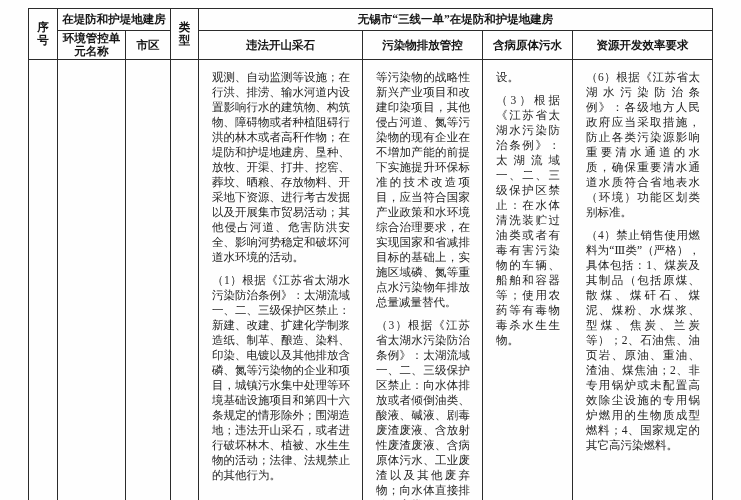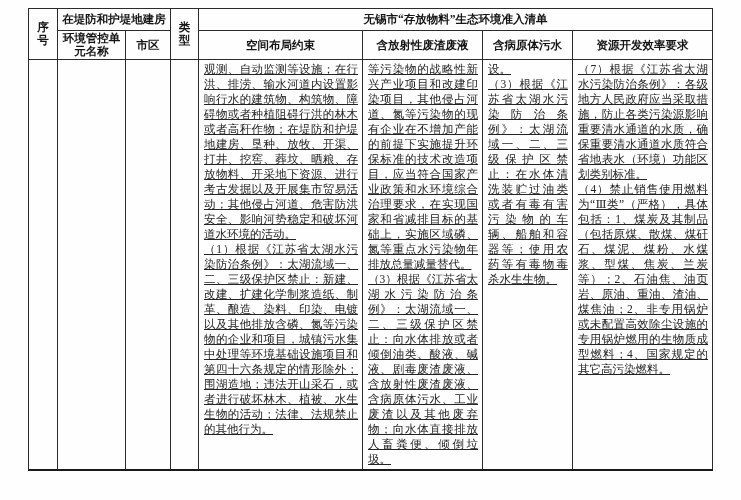--- a/index.html
+++ b/index.html
@@ -41,23 +41,22 @@
     height:380px;
     vertical-align:top;
     font-size:11.5px;
     line-height:15px;
     text-align:justify;
     text-justify:inter-ideograph;
     color:#242424;
     padding:2px 4px 2px 5px;
   }
   tr.brow td p{
-    margin:0;
+    margin:8px;
     word-break:break-all;
-    text-decoration:underline;
   }
   .page-number{
     position:absolute;
     left:0;right:0;
     top:471px;
     text-align:center;
     font-size:11px;
     color:#333;
   }
 </style>
@@ -78,29 +77,29 @@
       <col style="width:140px">
     </colgroup>
 
     <tbody>
         <tr class="hrow1">
       <th class="hdr pre" rowspan="2">序
 号</th>
       <th class="hdr" colspan="2">在堤防和护堤地建房</th>
       <th class="hdr pre" rowspan="2">类
 型</th>
-      <th class="hdr" colspan="4">无锡市“存放物料”生态环境准入清单</th>
+      <th class="hdr" colspan="4">无锡市“三线一单”在堤防和护堤地建房</th>
     </tr>
 
     <tr class="hrow2">
       <th class="hdr pre">环境管控单
 元名称</th>
       <th class="hdr">市区</th>
-      <th class="hdr">空间布局约束</th>
-      <th class="hdr">含放射性废渣废液</th>
+      <th class="hdr">违法开山采石</th>
+      <th class="hdr">污染物排放管控</th>
       <th class="hdr">含病原体污水</th>
       <th class="hdr">资源开发效率要求</th>
     </tr>
 
     <tr class="brow">
       <td></td>
       <td></td>
       <td></td>
       <td></td>
       <td>
@@ -109,21 +108,21 @@
       </td>
       <td>
         <p>等污染物的战略性新兴产业项目和改建印染项目，其他侵占河道、氮等污染物的现有企业在不增加产能的前提下实施提升环保标准的技术改造项目，应当符合国家产业政策和水环境综合治理要求，在实现国家和省减排目标的基础上，实施区域磷、氮等重点水污染物年排放总量减量替代。</p>
         <p>（3）根据《江苏省太湖水污染防治条例》：太湖流域一、二、三级保护区禁止：向水体排放或者倾倒油类、酸液、碱液、剧毒废渣废液、含放射性废渣废液、含病原体污水、工业废渣以及其他废弃物；向水体直接排放人畜粪便、倾倒垃圾。</p>
       </td>
       <td>
         <p>设。</p>
         <p>（3）根据《江苏省太湖水污染防治条例》：太湖流域一、二、三级保护区禁止：在水体清洗装贮过油类或者有毒有害污染物的车辆、船舶和容器等；使用农药等有毒物毒杀水生生物。</p>
       </td>
       <td>
-        <p>（7）根据《江苏省太湖水污染防治条例》：各级地方人民政府应当采取措施，防止各类污染源影响重要清水通道的水质，确保重要清水通道水质符合省地表水（环境）功能区划类别标准。</p>
+        <p>（6）根据《江苏省太湖水污染防治条例》：各级地方人民政府应当采取措施，防止各类污染源影响重要清水通道的水质，确保重要清水通道水质符合省地表水（环境）功能区划类别标准。</p>
         <p>（4）禁止销售使用燃料为“Ⅲ类”（严格），具体包括：1、煤炭及其制品（包括原煤、散煤、煤矸石、煤泥、煤粉、水煤浆、型煤、焦炭、兰炭等）；2、石油焦、油页岩、原油、重油、渣油、煤焦油；2、非专用锅炉或未配置高效除尘设施的专用锅炉燃用的生物质成型燃料；4、国家规定的其它高污染燃料。</p>
       </td>
     </tr>
   </tbody>
     </table>
 
 
 </div>
 
 </body></html>

